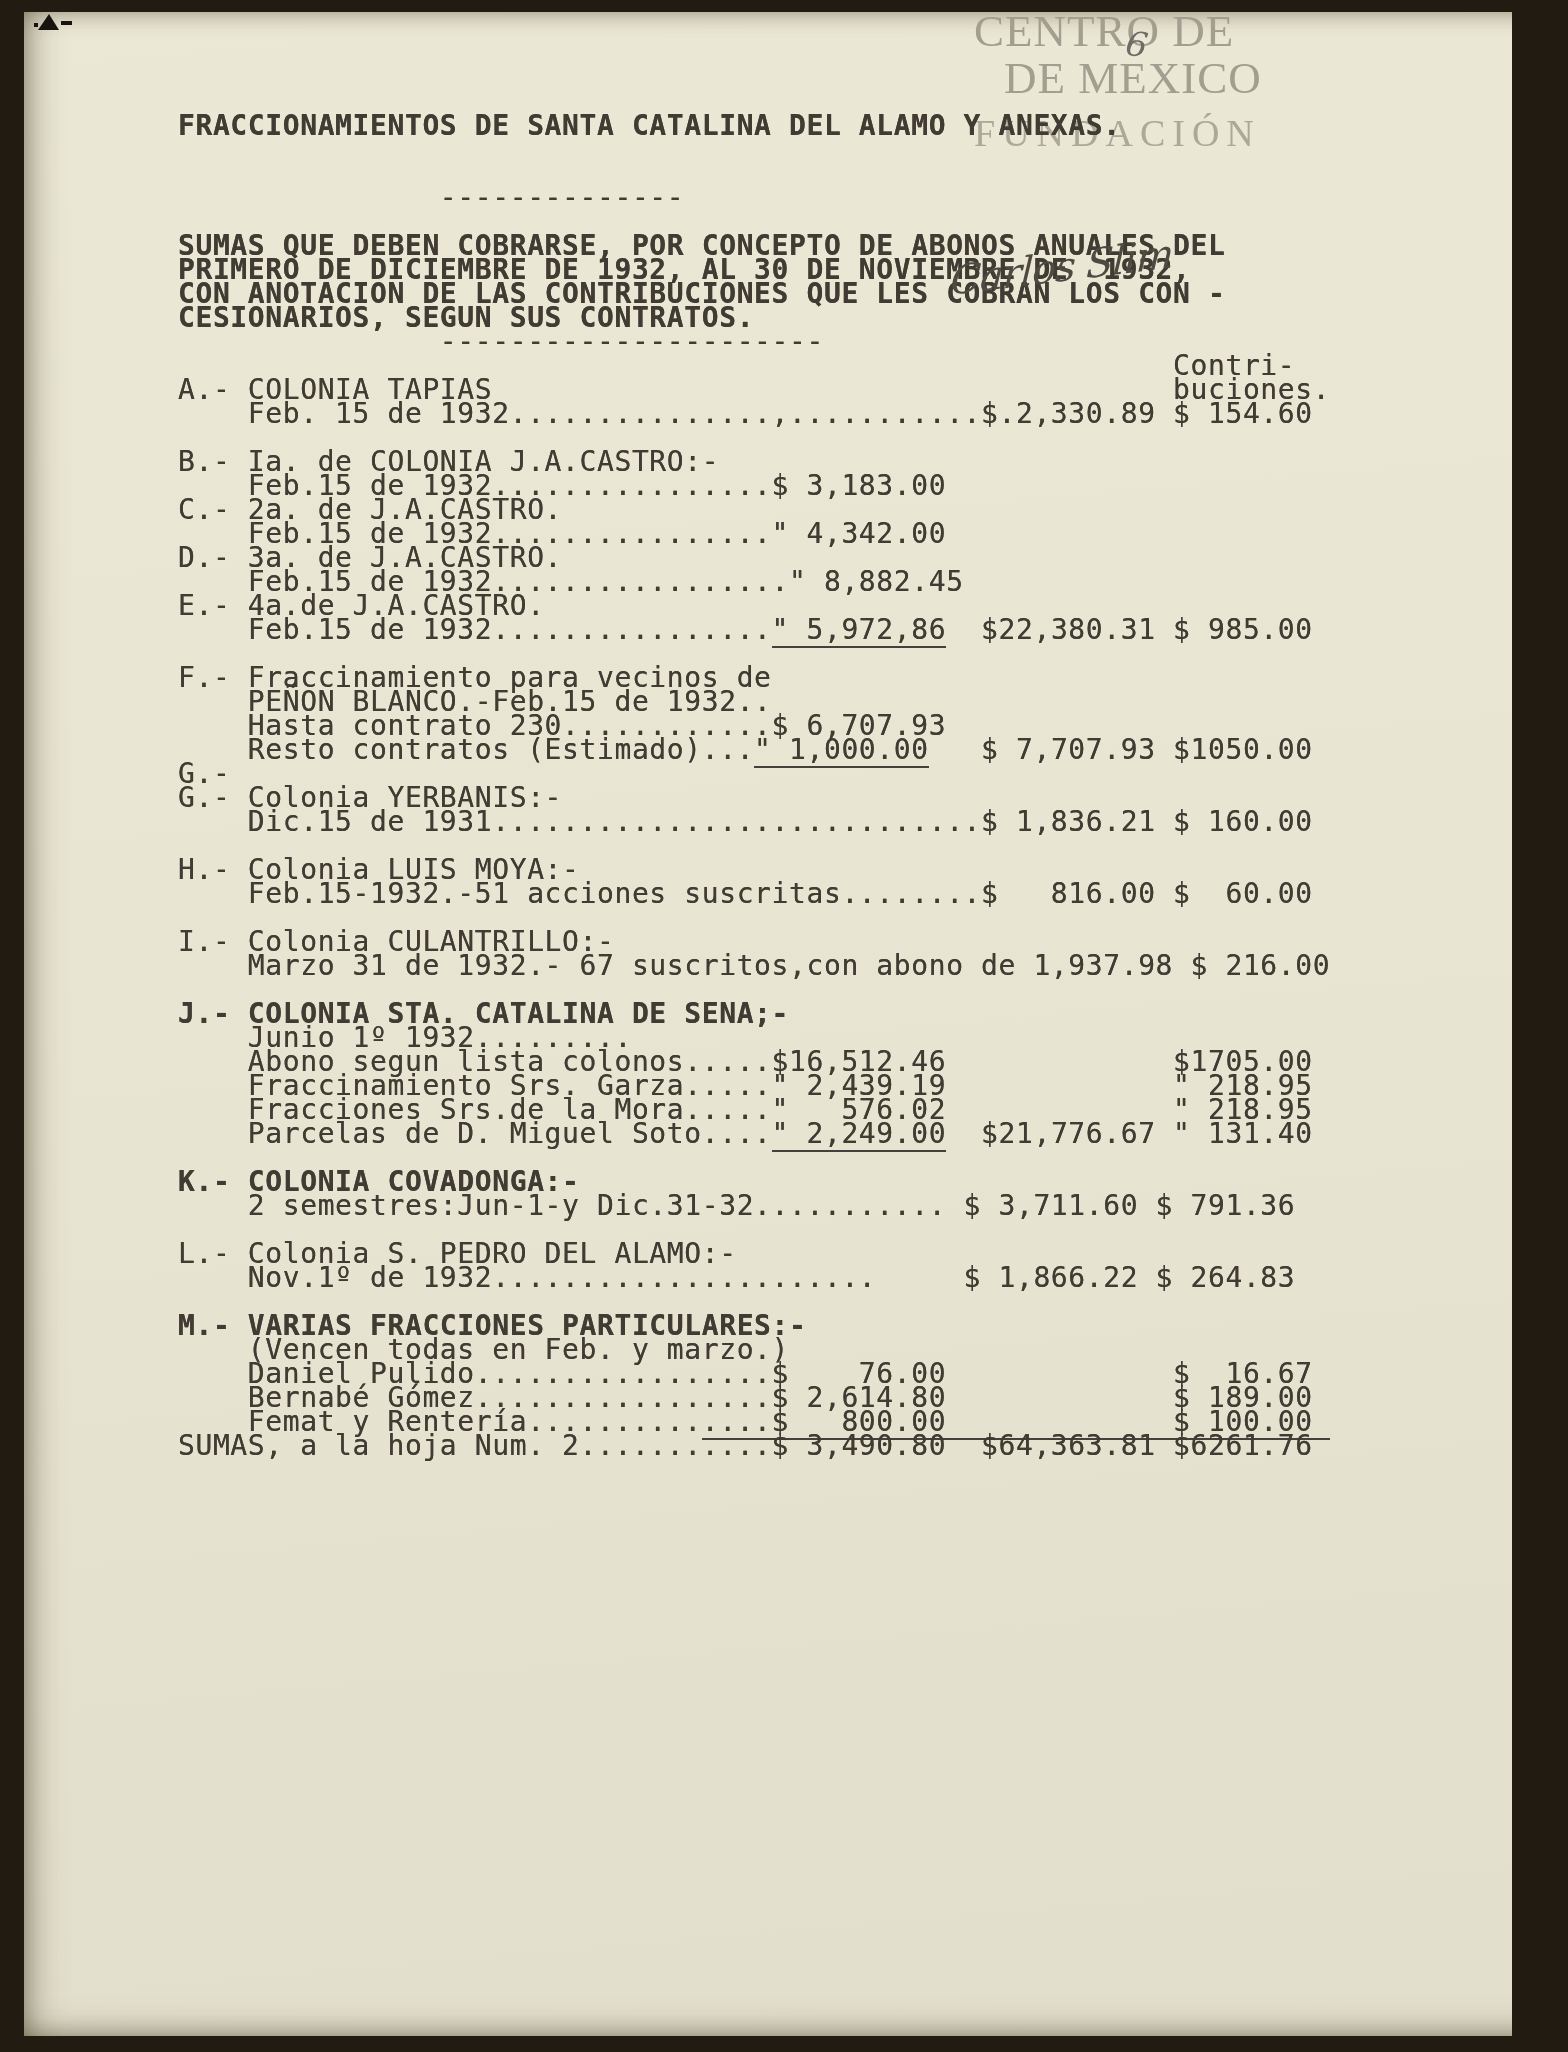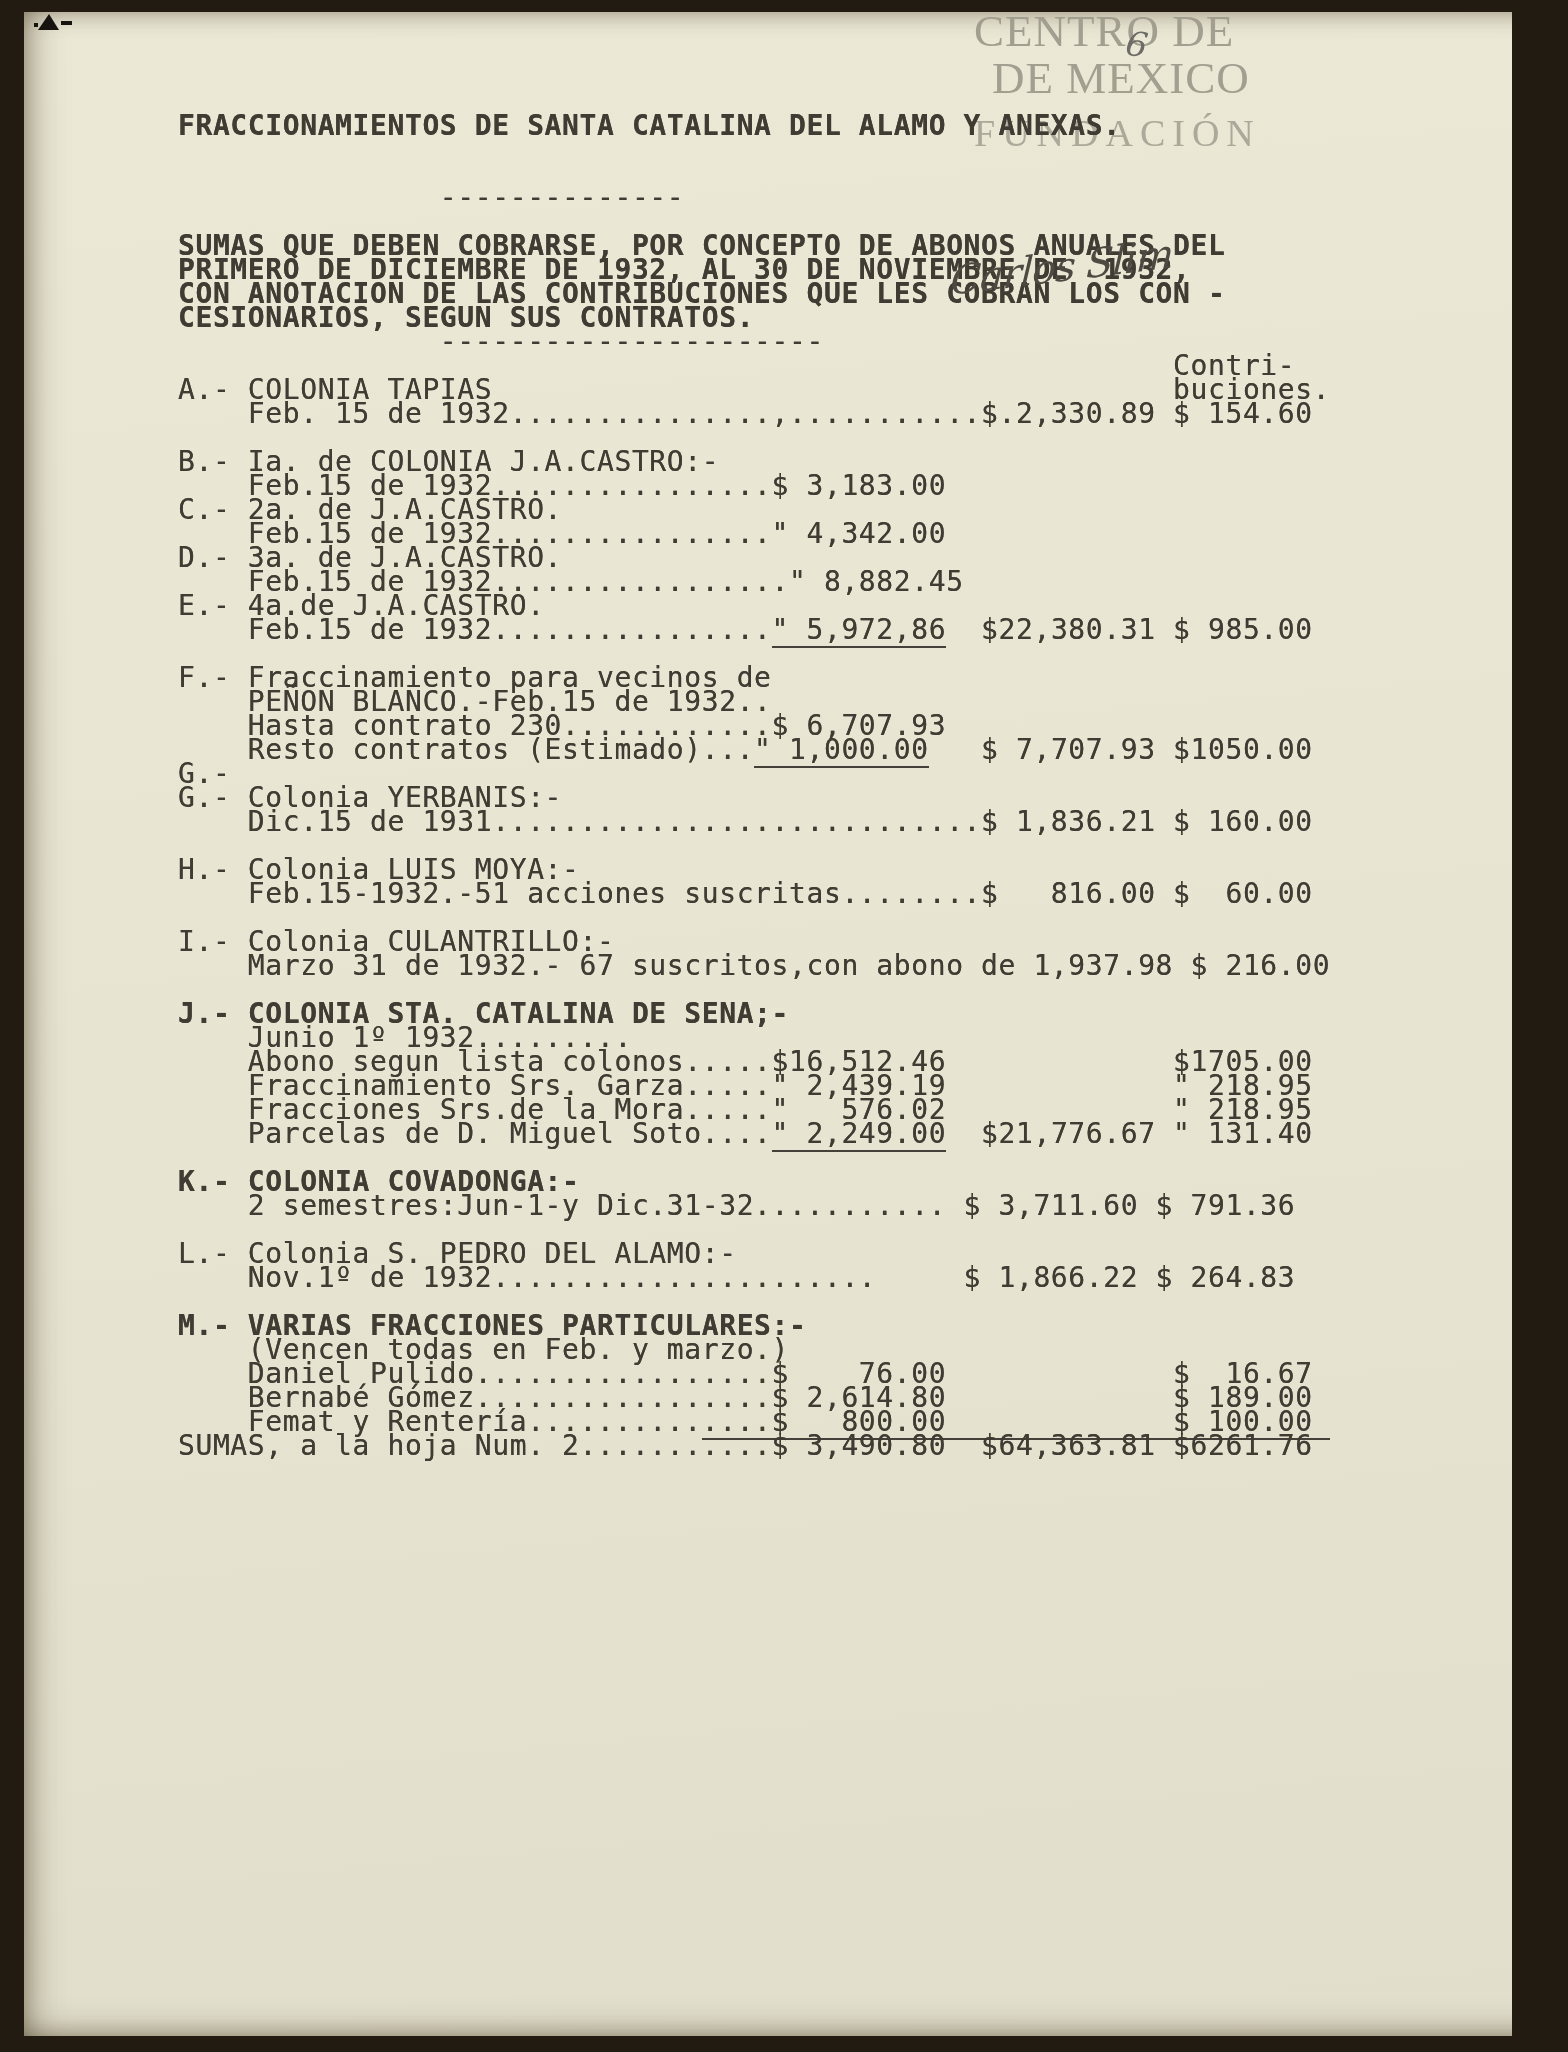--- a/index.html
+++ b/index.html
@@ -16,21 +16,21 @@
             font-size:28px;line-height:24px;letter-spacing:.6px;
             color:#413c33;white-space:pre;
             text-shadow:0 0 .6px rgba(55,50,40,.8);}
   .line{min-height:24px;}
   .title{font-weight:bold;}
   .u{border-bottom:2px solid #45403a;}
   .b{font-weight:bold;}
   .watermark{position:absolute;left:974px;top:8px;z-index:2;
              font-family:"Liberation Serif","DejaVu Serif",serif;
              color:#a29e90;font-size:45px;line-height:47px;letter-spacing:1px;}
-  .wm-line-3{margin-left:18px;}
+  .wm-line-3{margin-left:30px;}
   .wm-fundacion{font-size:38px;letter-spacing:7px;margin-top:8px;color:#aca89a;}
   .signature{position:absolute;left:950px;top:244px;z-index:4;
              font-family:"DejaVu Serif",serif;font-style:italic;font-size:40px;
              color:#4e4a42;transform:rotate(-7deg) skewX(-10deg);letter-spacing:-1px;}
   .page-num{position:absolute;left:1126px;top:24px;z-index:4;
             font-family:"DejaVu Serif",serif;font-style:italic;font-size:34px;
             color:#6e6c66;transform:rotate(9deg);}
   .corner-mark{position:absolute;left:34px;top:10px;z-index:4;}
 </style>
 </head>

